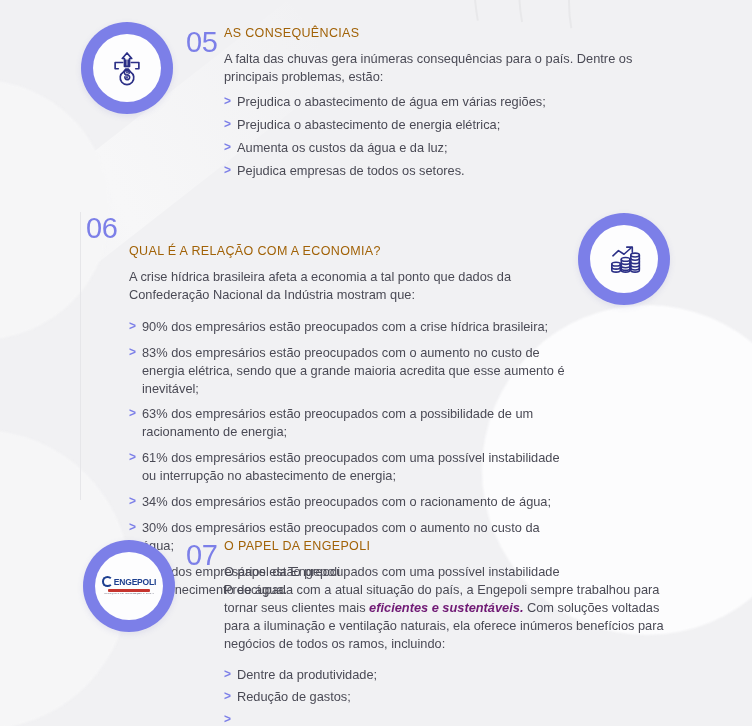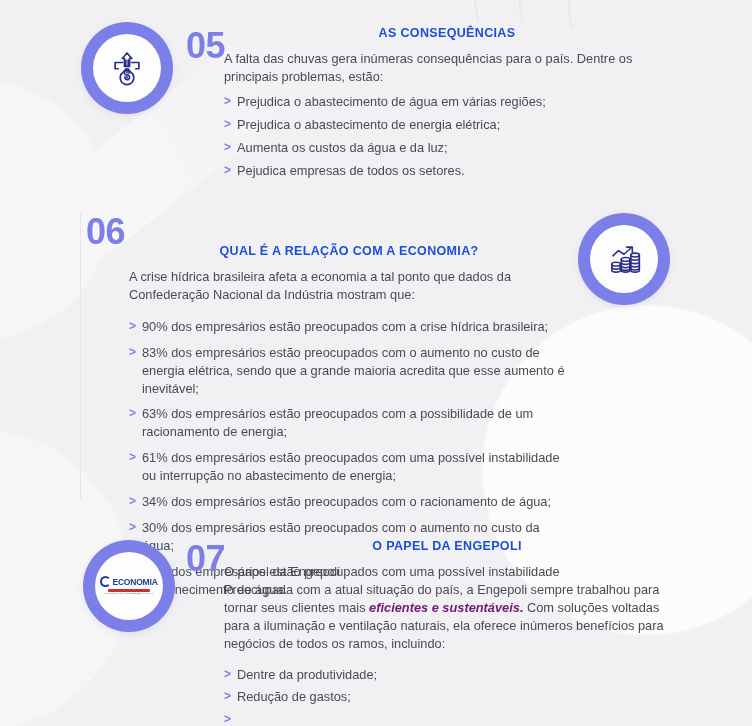--- a/index.html
+++ b/index.html
@@ -51,34 +51,33 @@
   .medallion .inner{
     width:68px;height:68px;border-radius:50%;
     background:#fdfdfe;
     display:flex;align-items:center;justify-content:center;
   }
   .medallion svg{display:block;}
 
   
   .num{
     position:absolute;
-    font-size:36px;font-weight:bold;
+    font-size:29px;font-weight:normal;
     color:#7c7fe8;
     letter-spacing:-0.5px;
     line-height:1;
   }
 
   
   .head{
-    font-size:12.5px;font-weight:bold;
-    color:#1d4ed8;
+    font-size:12.5px;font-weight:normal;
+    color:#a16207;
     letter-spacing:.35px;
     line-height:1.2;
     margin:0 0 9px 0;
-    text-align:center;
   }
 
   .para{
     font-size:12.8px;
     line-height:1.42;
     color:#4a4a55;
     margin:0;
   }
   .para.tight{line-height:1.40;}
 
@@ -225,21 +224,21 @@
     </div>
   </div>
 
   <div class="section" style="left:0;top:0;width:752px;">
 
     <div class="medallion" style="left:83px;top:540px;">
       <div class="inner">
         <span class="logo-mark">
           <span class="lg-row">
             <span class="lg-c"></span>
-            <span class="lg-txt">ECONOMIA</span>
+            <span class="lg-txt">ENGEPOLI</span>
           </span>
           <span class="lg-bar"></span>
           <span class="lg-sub">SOLUÇÕES EM ILUMINAÇÃO E VENTILAÇÃO</span>
         </span>
       </div>
     </div>
 
     <div class="num" style="left:186px;top:541px;">07</div>
 
     <div style="position:absolute;left:224px;top:539px;width:446px;">

